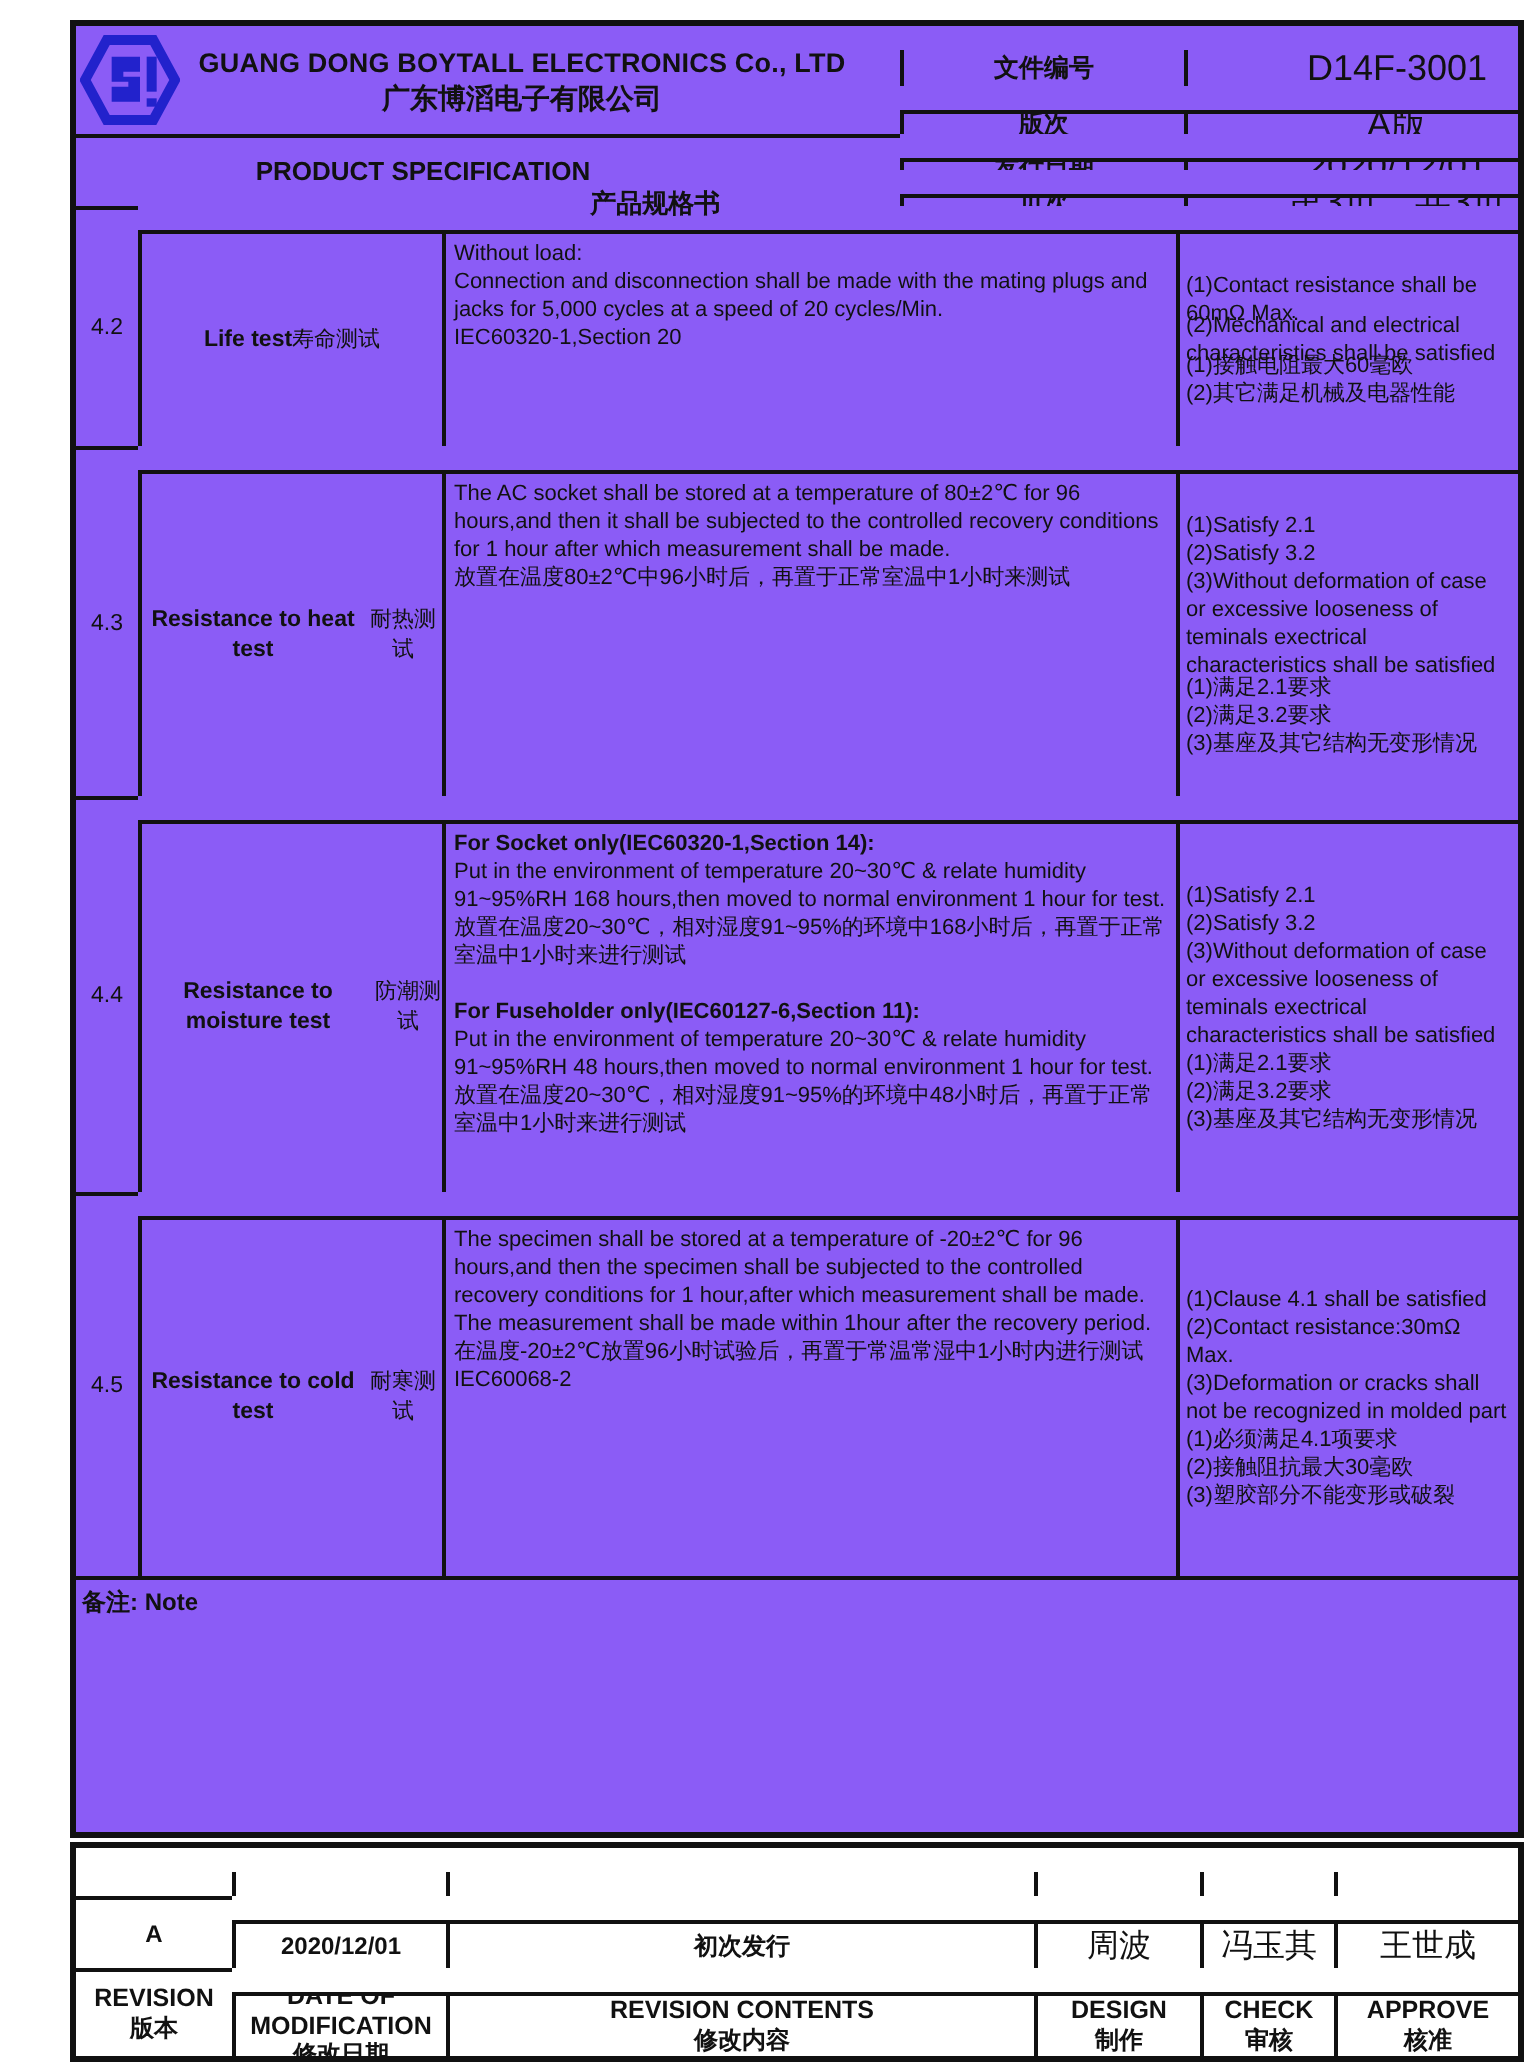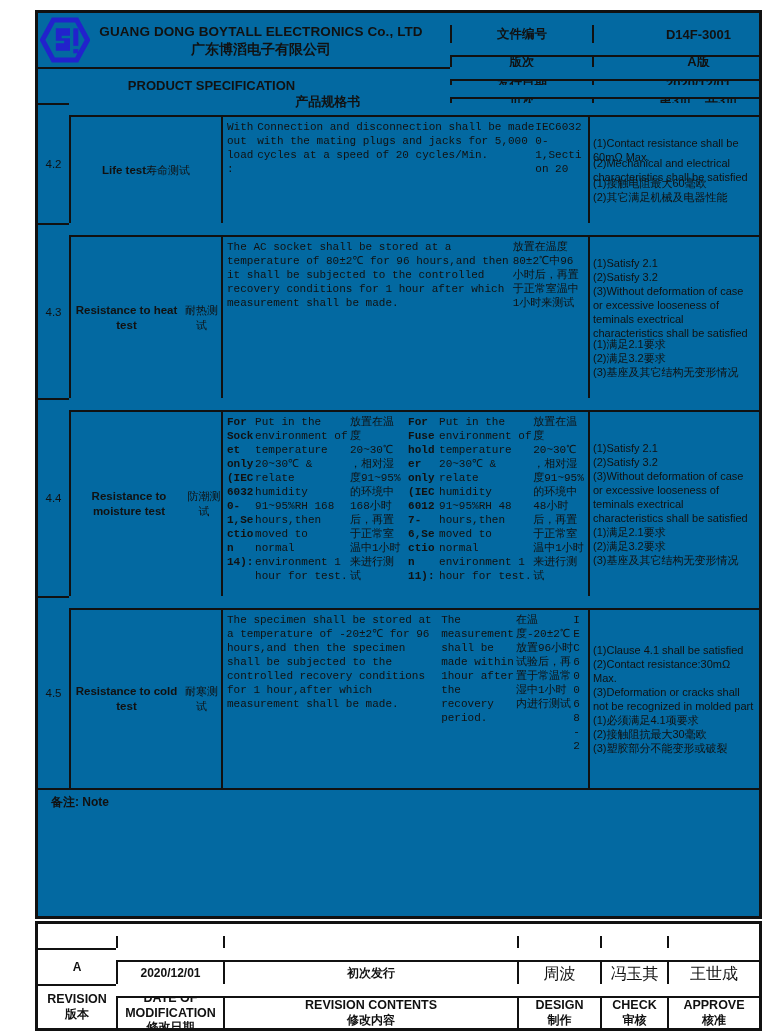--- a/index.html
+++ b/index.html
@@ -4,50 +4,50 @@
 <style>
   * { margin:0; padding:0; box-sizing:border-box; }
   html,body { background:#ffffff; }
   body {
     width:770px; height:1034px; position:relative;
     font-family:"Liberation Sans","DejaVu Sans",sans-serif;
     color:#111; -webkit-font-smoothing:antialiased;
   }
   .doc {
     position:absolute; left:35px; top:10px; width:727px;
-    border:3px solid #111; background:#0369a1;
+    border:3px solid #111; background:#8b5cf6;
   }
   
   .hdr { display:grid; grid-template-columns:412px 142px 167px; grid-template-rows:30px 24px 18px 18px; }
   .hc { display:flex; align-items:center; justify-content:center; overflow:hidden; }
   .bl { border-left:2px solid #111;margin-top:12px; }
   .bt { border-top:2px solid #111; }
   .company-cell { grid-column:1; grid-row:1/3; display:flex; align-items:center; }
   .title-cell   { grid-column:1; grid-row:3/5; border-top:2px solid #111; display:flex; flex-direction:row; align-items:center; justify-content:center; }
   .logo-box { width:54px; display:flex; justify-content:center; flex:0 0 54px; }
   .company-text { flex:1; text-align:center; padding-right:20px; }
   .company-en { font-weight:bold; font-size:13.5px; line-height:17px; letter-spacing:0.1px; }
   .company-cn { font-weight:bold; font-size:14px; line-height:18px; }
   .title-en { font-weight:bold; font-size:13px; line-height:16px; }
   .title-cn { font-weight:bold; font-size:13px; line-height:16px;margin-top:32px; }
   .hlabel { font-weight:bold; font-size:12.5px; }
-  .hvalue { font-weight:bold; font-size:13px;padding-left:44px; }
+  .hvalue { font-weight:normal; font-size:18px;padding-left:44px; }
   
   .main { display:grid; grid-template-columns:31px 152px 367px 171px; grid-template-rows:120px 175px 198px 192px 128px; }
   .c { border-top:2px solid #111; overflow:hidden; }
   .c.bl { border-left:2px solid #111; }
   .no-cell { display:flex; align-items:center; justify-content:center; font-size:11.5px; }
   .name-cell { display:flex; flex-direction:row; align-items:center; justify-content:center; text-align:center; }
   .name-en { font-weight:bold; font-size:11.5px; line-height:15px; }
   .name-cn { font-size:11px; line-height:15px; }
-  .content-cell { display:flex; flex-direction:row; justify-content:flex-start; padding:3px 4px;font-family:Liberation Mono, monospace; }
+  .content-cell { display:flex; flex-direction:column; justify-content:flex-start; padding:3px 4px; }
   .req-cell { display:flex; flex-direction:column; justify-content:center; padding:19px 3px; }
   .line { font-size:11px; line-height:14px; min-height:14px; word-break:break-word; }
   .line.b { font-weight:bold; }
-  .note-cell { grid-column:1/5; border-top:2px solid #111; padding:2px 13px; }
+  .note-cell { grid-column:1/5; border-top:2px solid #111; padding:2px 3px; }
   .note-label { font-weight:bold; font-size:12px; }
   
   .rev {
     position:absolute; left:35px; top:921px; width:727px;
     border:3px solid #111; background:#fff;
     display:grid; grid-template-columns:78px 107px 294px 83px 67px 92px;
     grid-template-rows:24px 36px 44px;
   }
   .rc { display:flex; flex-direction:column; align-items:center; justify-content:center; text-align:center; overflow:hidden; }
   .rc.bl { border-left:2px solid #111; }

